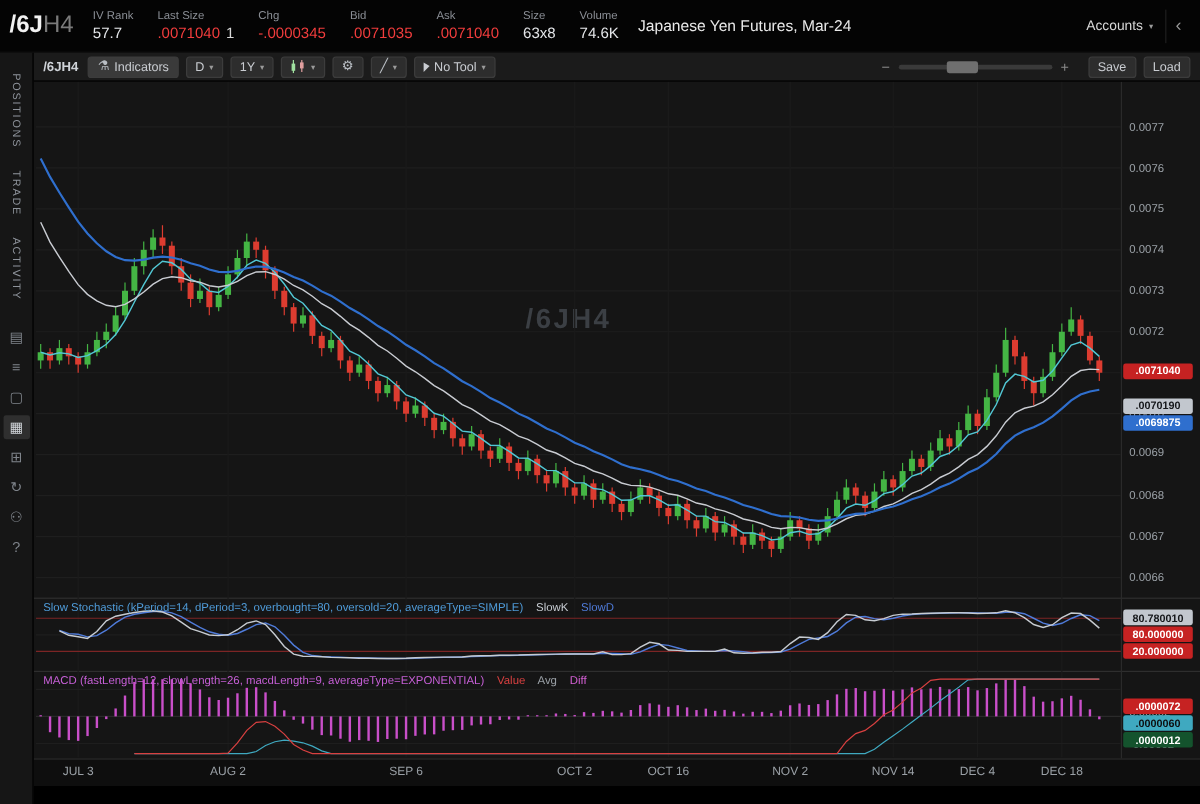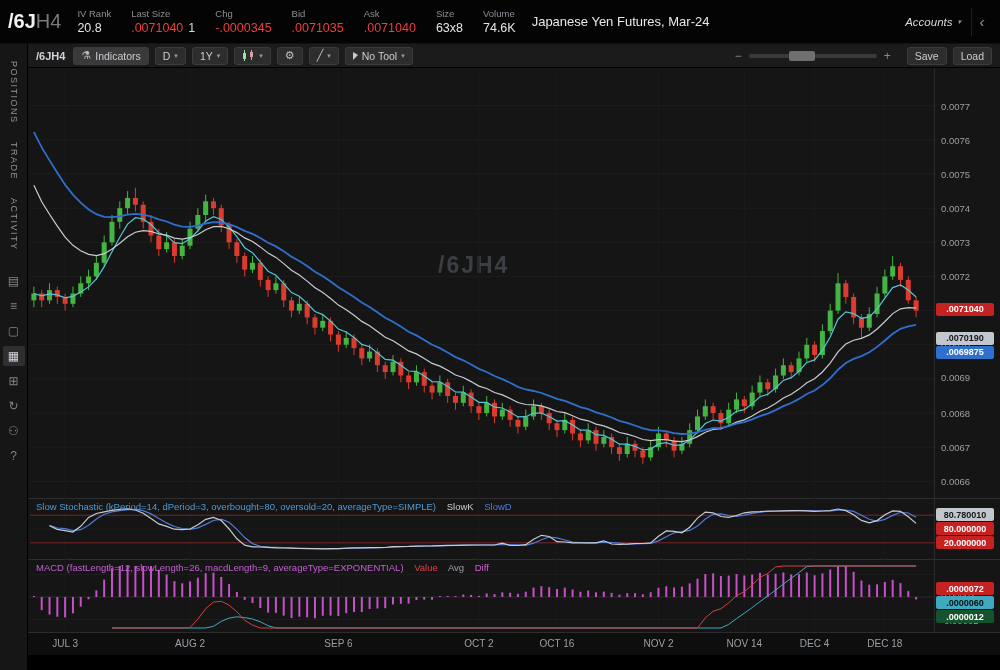--- a/index.html
+++ b/index.html
@@ -11,21 +11,21 @@
          display:flex;align-items:center;gap:16px;padding:0 8px;box-sizing:border-box;z-index:7;
          border-bottom:1px solid #111;}
   .sym-main{font-size:20px;font-weight:bold;color:#f2f2f2;margin-top:20px;}
   .sym-sub{font-size:20px;color:#7a7a7a;}
   .qfields{display:flex;gap:20px;}
   .qf{display:flex;flex-direction:column;}
   .qf .ql{font-size:9.5px;color:#8b8f96;}
   .qf .qv{font-size:12.5px;margin-top:2px;white-space:nowrap;}
   .qf .qextra{color:#d8d8d8;margin-left:5px;}
   .ititle{font-size:13px;color:#e9e9e9;white-space:nowrap;}
-  .hdr-right{margin-left:auto;display:flex;align-items:center;gap:10px;font-style:italic;}
+  .hdr-right{margin-left:auto;display:flex;align-items:center;gap:10px;}
   .accounts{font-size:11.5px;color:#d8d8d8;display:flex;align-items:center;gap:5px;cursor:pointer;}
   .caret{font-size:7px;color:#9a9a9a;}
   .collapse{width:20px;height:28px;display:flex;align-items:center;justify-content:center;
             color:#9a9a9a;font-size:15px;border-left:1px solid #1e1e1e;cursor:pointer;}
 
   
   .toolbar{position:absolute;left:28px;top:44px;width:972px;height:24px;background:#1b1b1b;
            border-bottom:1px solid #000;display:flex;align-items:center;gap:6px;
            padding:0 8px;box-sizing:border-box;z-index:7;}
   .tb-sym{color:#cfd3d8;font-size:11px;font-weight:bold;margin-right:2px;}
@@ -87,21 +87,21 @@
 
 <div class="screen">
 
   <header>
     <div class="sym">
       <span class="sym-main">/6J</span><span class="sym-sub">H4</span>
     </div>
     <div class="qfields" id="qfields">
         <div class="qf">
           <span class="ql">IV Rank</span>
-          <span class="qv" style="color: rgb(228, 230, 233);">20.8</span>
+          <span class="qv" style="color: rgb(228, 230, 233);">57.7</span>
         </div>
         <div class="qf">
           <span class="ql">Last Size</span>
           <span class="qv" style="color: rgb(242, 61, 61);">.0071040<span class="qextra">1</span></span>
         </div>
         <div class="qf">
           <span class="ql">Chg</span>
           <span class="qv" style="color: rgb(242, 61, 61);">-.0000345</span>
         </div>
         <div class="qf">

